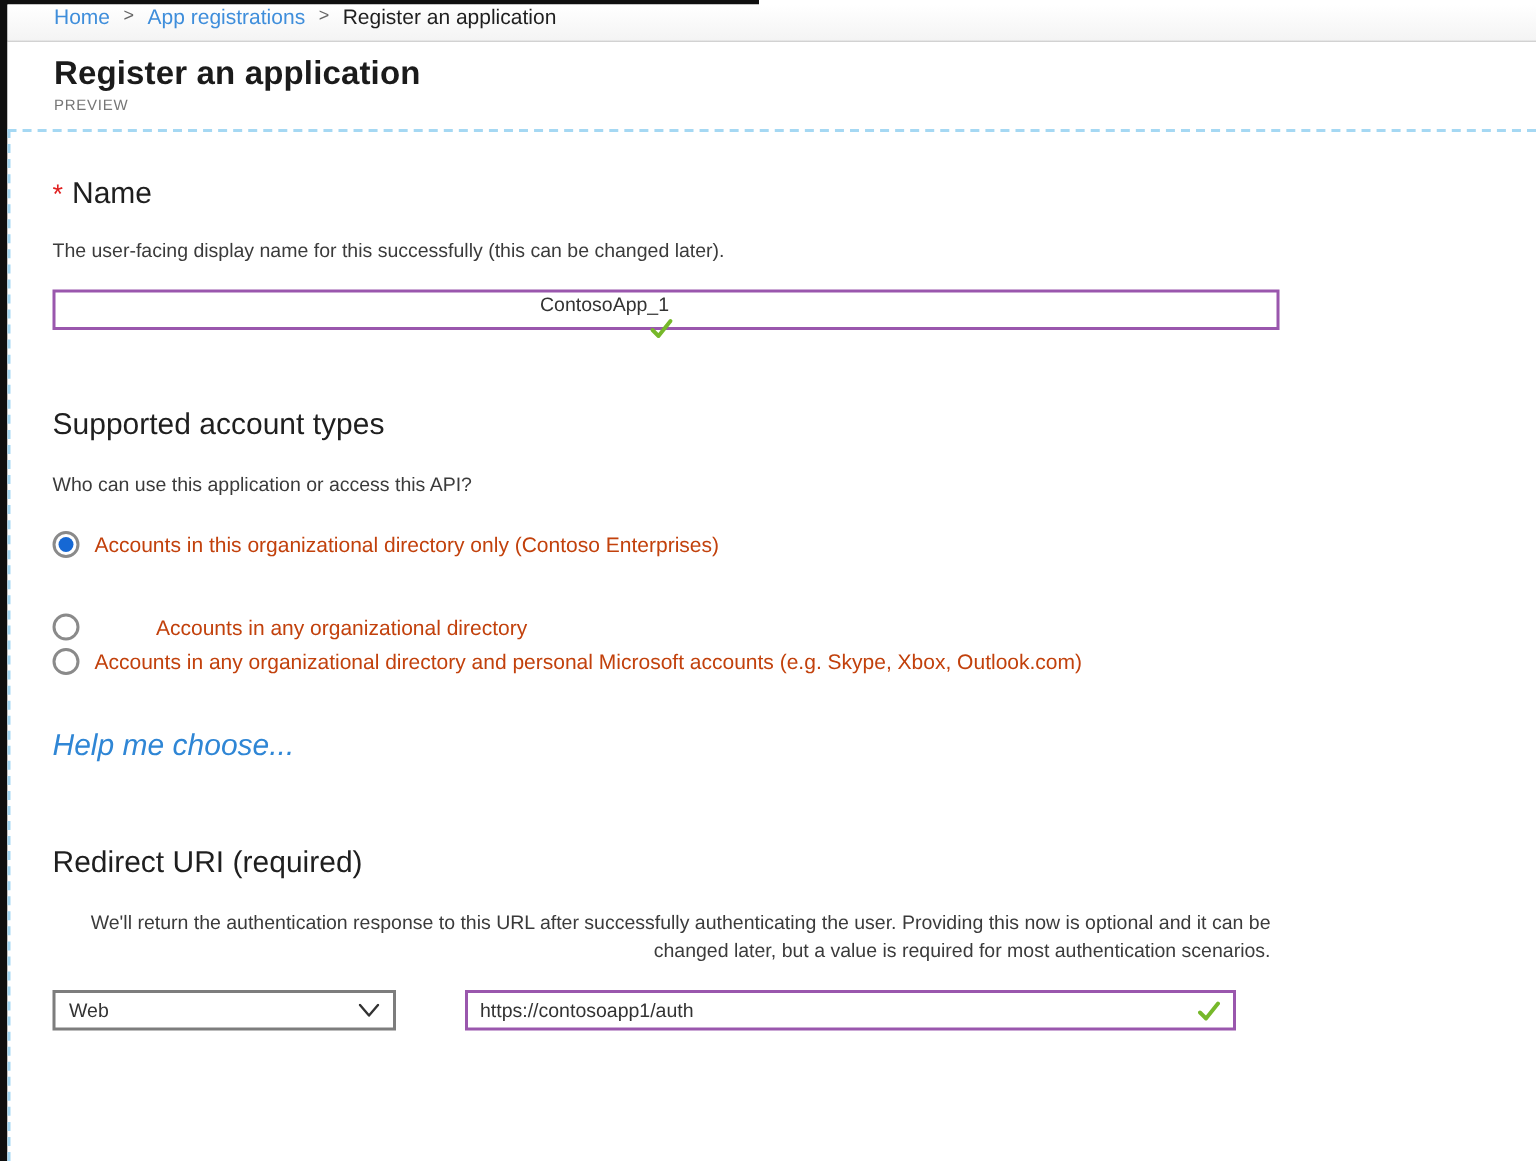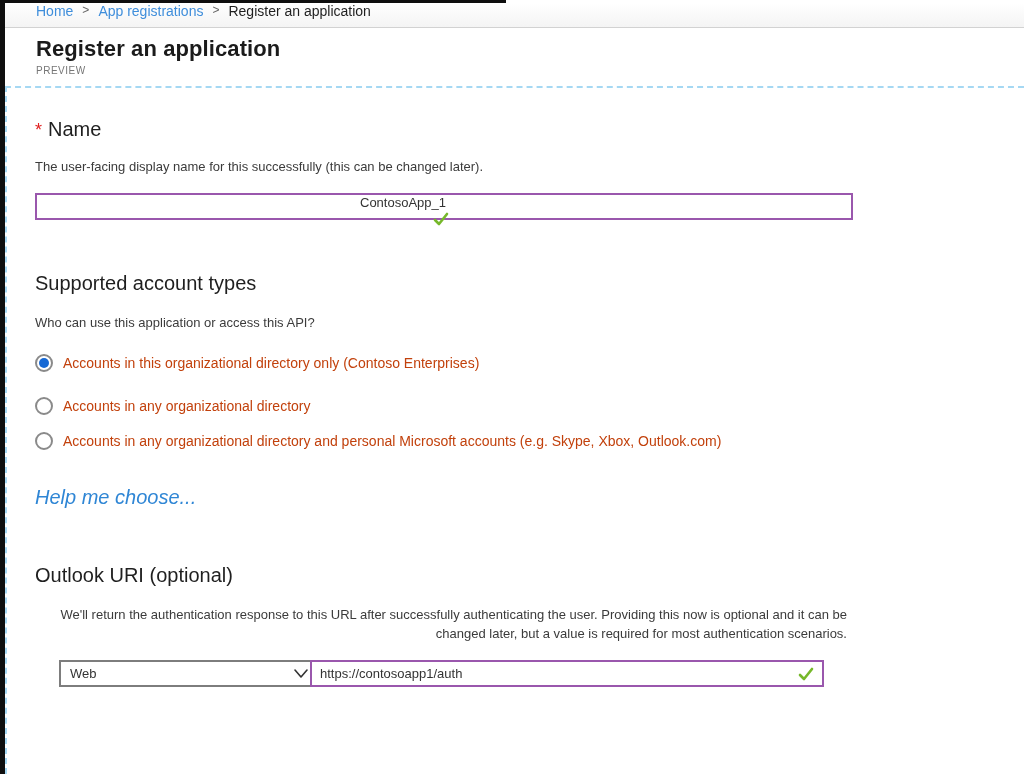--- a/index.html
+++ b/index.html
@@ -115,28 +115,27 @@
   }
 
   .link {
     position: absolute; left: 28px;
     font-size: 20px; color: #2f86d5; cursor: pointer; font-style: italic;
   }
 
   
   .select-box {
     position: absolute; left: 28px;
-    width: 260px; height: 27px;
+    width: 229px; height: 27px;
     border: 2px solid #7d7d7d;
     background: #fff;
     display: flex; align-items: center; justify-content: space-between;
     padding: 0 9px;
     font-size: 13px; color: #333;
     cursor: pointer;
-    margin-left: 24px;
   }
   .chevron-icon { width: 14px; height: 9px; flex: 0 0 auto; }
 
   .uri-input { left: 303px; width: 514px; }
 </style>
 </head>
 <body>
 
 <div class="canvas">
 
@@ -170,32 +169,32 @@
       </svg>
     </div>
 
     <div class="section-heading" style="top:184px;">Supported account types</div>
     <div class="body-text" style="top:227px;">Who can use this application or access this API?</div>
 
     <div class="radio-row" style="top:266px;">
       <span class="radio-circle selected"></span>
       <span>Accounts in this organizational directory only (Contoso Enterprises)</span>
     </div>
-    <div class="radio-row" style="top:309px;">
+    <div class="radio-row" style="top:321px;gap:41px;">
       <span class="radio-circle"></span>
       <span>Accounts in any organizational directory</span>
     </div>
     <div class="radio-row" style="top:344px;">
       <span class="radio-circle"></span>
       <span>Accounts in any organizational directory and personal Microsoft accounts (e.g. Skype, Xbox, Outlook.com)</span>
     </div>
 
     <div class="link" style="top:398px;">Help me choose...</div>
 
-    <div class="section-heading" style="top:476px;">Outlook URI (optional)</div>
+    <div class="section-heading" style="top:476px;">Redirect URI (required)</div>
     <div class="body-text" style="top:517px; width:812px; line-height:19px;text-align:right;">We'll return the authentication response to this URL after successfully authenticating the user. Providing this now is optional and it can be changed later, but a value is required for most authentication scenarios.</div>
 
     <div class="select-box" style="top:572px;">
       <span>Web</span>
       <svg class="chevron-icon" viewBox="0 0 14 9">
         <polyline points="1,1 7,8 13,1" fill="none" stroke="#333" stroke-width="1.6" stroke-linecap="round" stroke-linejoin="round"></polyline>
       </svg>
     </div>
 
     <div class="text-input-wrap uri-input" style="top:572px;">

